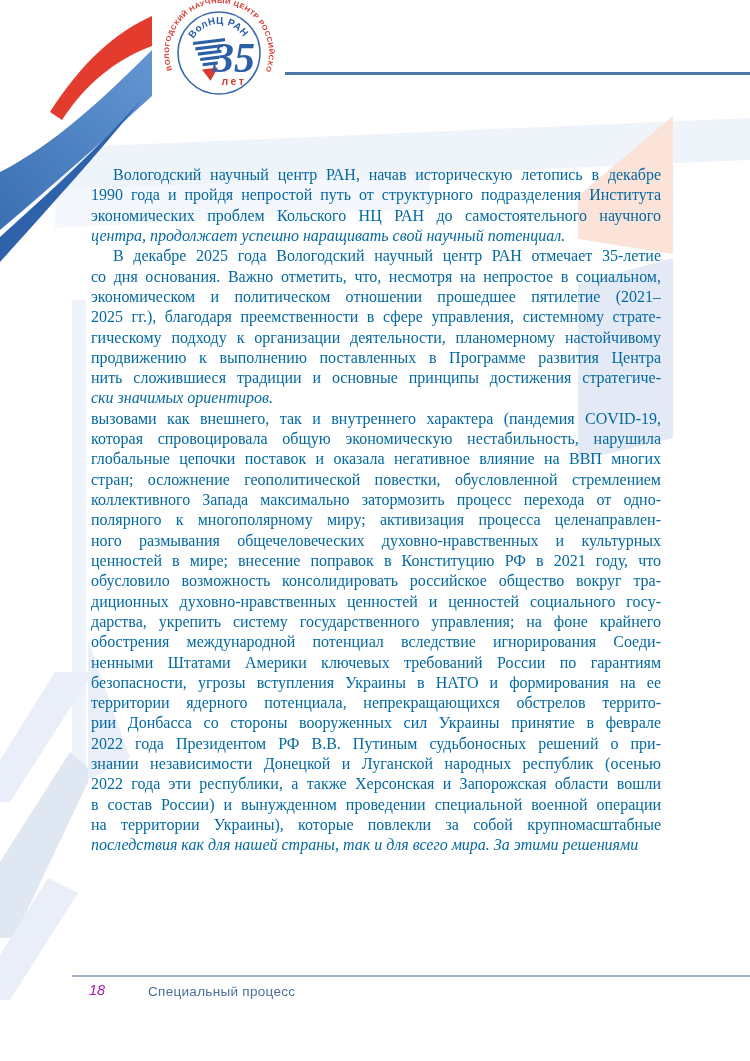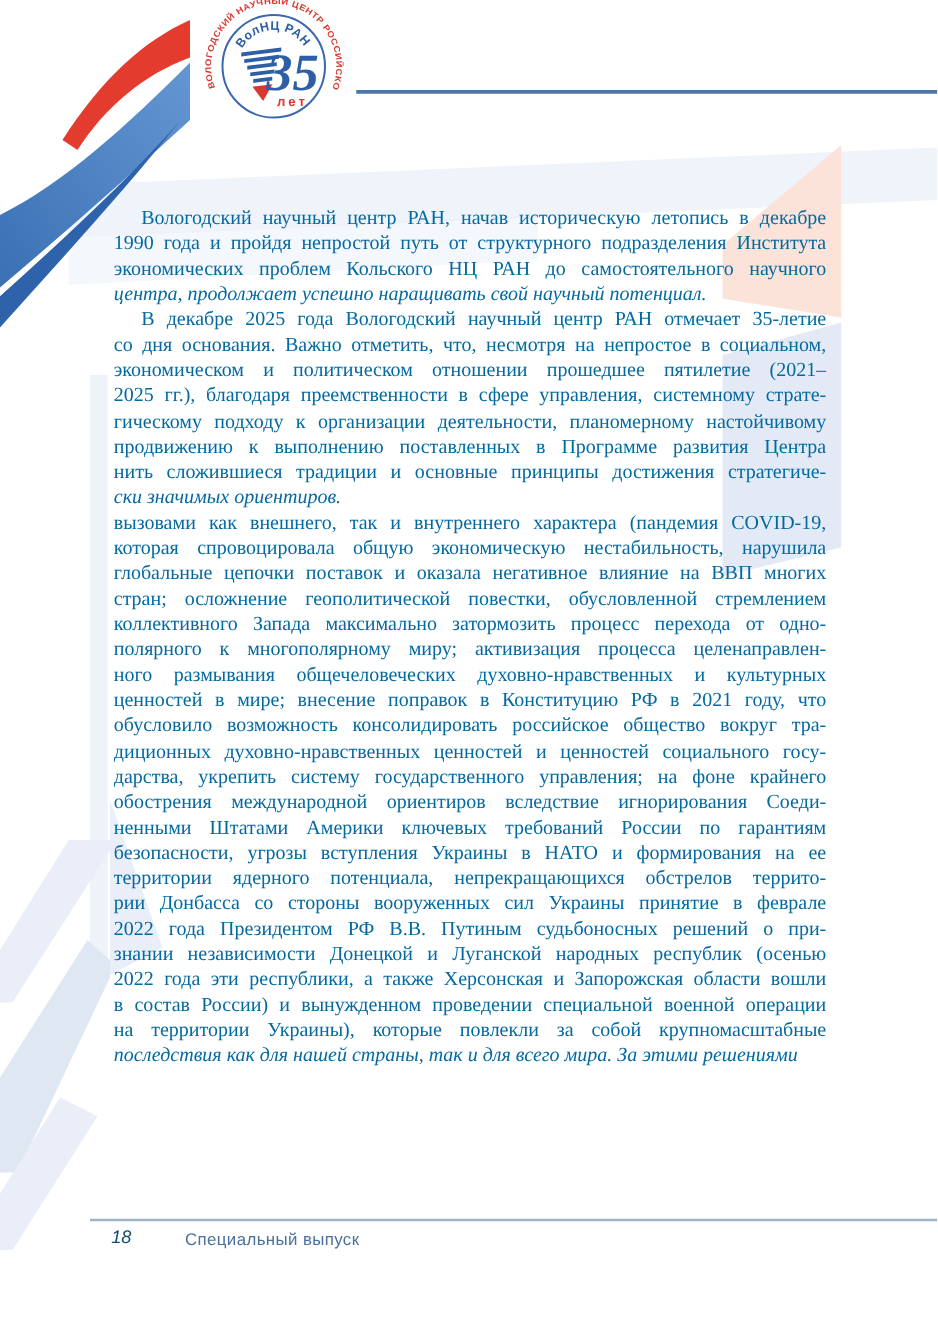--- a/index.html
+++ b/index.html
@@ -20,21 +20,21 @@
   .line{
     line-height:20.32px;height:20.32px;white-space:nowrap;
     text-align:justify;text-align-last:justify;
   }
   .line.first{text-indent:22px;}
   .line.plast{text-align-last:left;font-style:italic;}
   .footrule{position:absolute;left:72px;top:975px;width:678px;height:2px;background:#9fb3c7;}
   .pagenum{
     position:absolute;left:89px;top:982px;
     font-family:"Liberation Sans",sans-serif;font-style:italic;
-    font-size:14.5px;color:#0c4a6e;
+    font-size:14.5px;color:#a21caf;
   }
   .issue{
     position:absolute;left:148px;top:984px;
     font-family:"Liberation Sans",sans-serif;
     font-size:13.5px;letter-spacing:.3px;color:#4a719d;
   }
   .ringtext{font-family:"Liberation Sans",sans-serif;font-weight:bold;font-size:6.8px;letter-spacing:.35px;}
   .orgtext{font-family:"Liberation Sans",sans-serif;font-weight:bold;font-size:10px;letter-spacing:.4px;}
   .bignum{font-family:"Liberation Serif",serif;font-weight:bold;font-style:italic;font-size:42px;}
   .lettext{font-family:"Liberation Sans",sans-serif;font-weight:bold;font-size:10.5px;letter-spacing:2.5px;}
@@ -111,30 +111,30 @@
       <div class="line">которая спровоцировала общую экономическую нестабильность, нарушила</div>
       <div class="line">глобальные цепочки поставок и оказала негативное влияние на ВВП многих</div>
       <div class="line">стран; осложнение геополитической повестки, обусловленной стремлением</div>
       <div class="line">коллективного Запада максимально затормозить процесс перехода от одно-</div>
       <div class="line">полярного к многополярному миру; активизация процесса целенаправлен-</div>
       <div class="line">ного размывания общечеловеческих духовно-нравственных и культурных</div>
       <div class="line">ценностей в мире; внесение поправок в Конституцию РФ в 2021 году, что</div>
       <div class="line">обусловило возможность консолидировать российское общество вокруг тра-</div>
       <div class="line">диционных духовно-нравственных ценностей и ценностей социального госу-</div>
       <div class="line">дарства, укрепить систему государственного управления; на фоне крайнего</div>
-      <div class="line">обострения международной ориентиров вследствие игнорирования Соеди-</div>
+      <div class="line">обострения международной потенциал вследствие игнорирования Соеди-</div>
       <div class="line">ненными Штатами Америки ключевых требований России по гарантиям</div>
       <div class="line">безопасности, угрозы вступления Украины в НАТО и формирования на ее</div>
       <div class="line">территории ядерного потенциала, непрекращающихся обстрелов террито-</div>
       <div class="line">рии Донбасса со стороны вооруженных сил Украины принятие в феврале</div>
       <div class="line">2022 года Президентом РФ В.В. Путиным судьбоносных решений о при-</div>
       <div class="line">знании независимости Донецкой и Луганской народных республик (осенью</div>
       <div class="line">2022 года эти республики, а также Херсонская и Запорожская области вошли</div>
       <div class="line">в состав России) и вынужденном проведении специальной военной операции</div>
       <div class="line">на территории Украины), которые повлекли за собой крупномасштабные</div>
       <div class="line plast">последствия как для нашей страны, так и для всего мира. За этими решениями</div>
     </div>
 
   <div class="footrule"></div>
   <div class="pagenum">18</div>
-  <div class="issue">Специальный выпуск</div>
+  <div class="issue">Специальный процесс</div>
 
 </div>
 
 </body></html>

